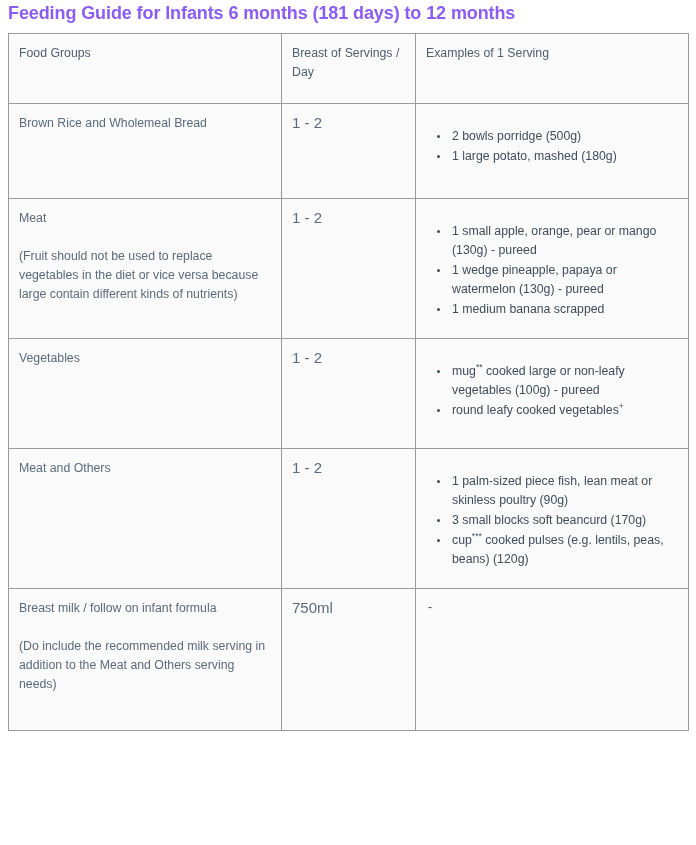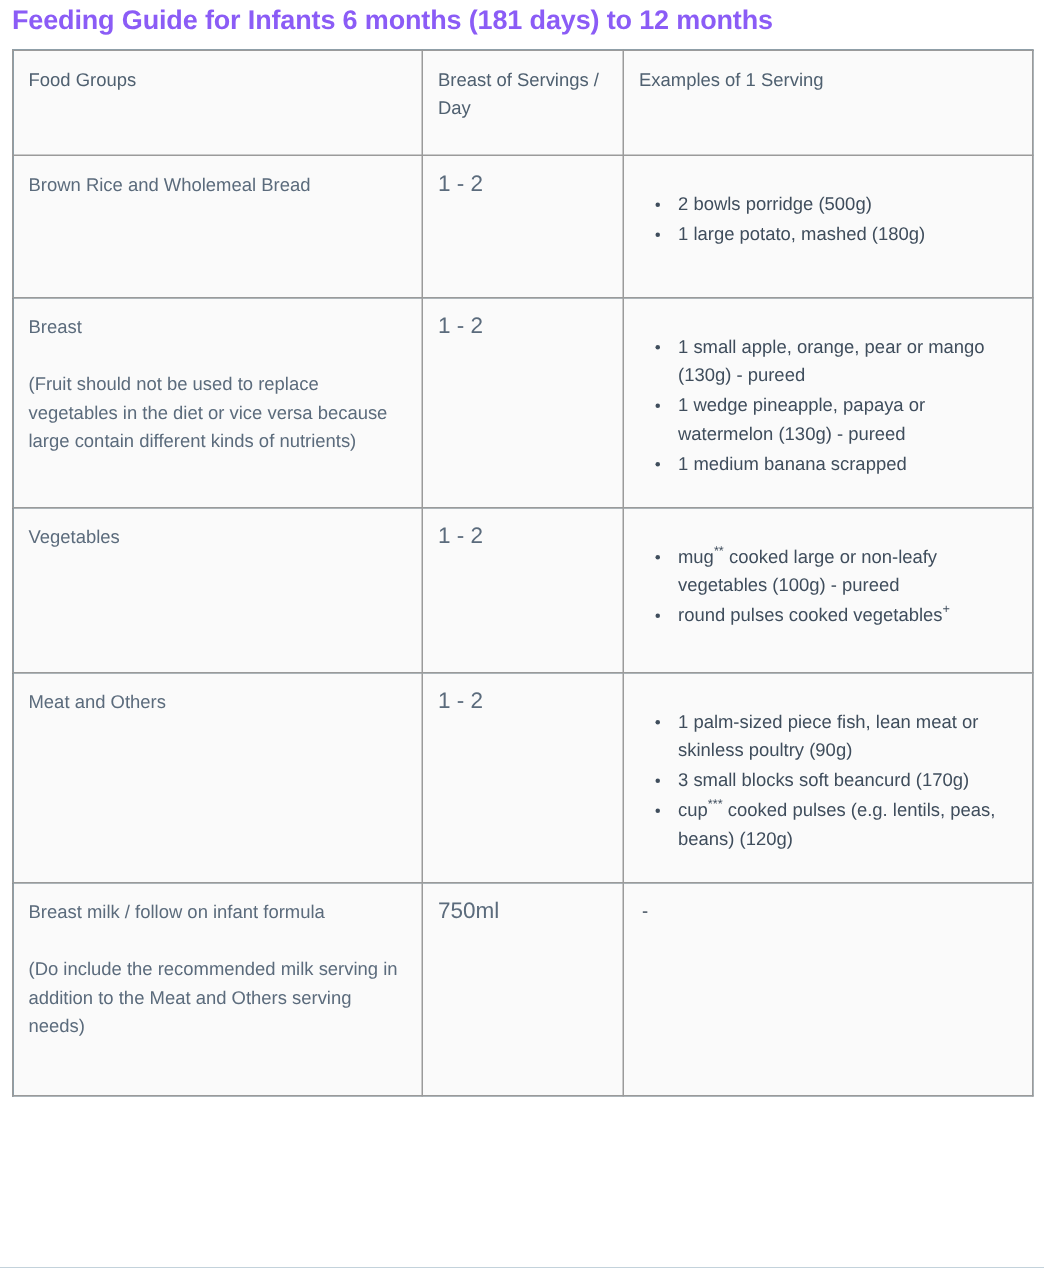--- a/index.html
+++ b/index.html
@@ -36,21 +36,21 @@
   }
 
   
   .guide-table {
     position: absolute;
     left: 8px;
     top: 33px;
     width: 680px;
     border-collapse: collapse;
     table-layout: fixed;
-    background: #0c4a6e;
+    background: #c4b5fd;
   }
   .guide-table th,
   .guide-table td {
     border: 1px solid #9a9a9a;
     vertical-align: top;
     padding: 0;
     background: #fafafa;
   }
   .col-food    { width: 273px; }
   .col-serv    { width: 134px; }
@@ -190,21 +190,21 @@
               <li><span>2 bowls porridge (500g)</span></li>
               <li><span>1 large potato, mashed (180g)</span></li>
             </ul>
           </div>
         </td>
       </tr>
 
       <tr class="row-fruit">
         <td>
           <div class="cell-pad">
-            <div>Breast</div>
+            <div>Meat</div>
             <div class="food-note">(Fruit should not be used to replace vegetables in the diet or vice versa because large contain different kinds of nutrients)</div>
           </div>
         </td>
         <td>
           <div class="serv-cell">1 - 2</div>
         </td>
         <td>
           <div class="ex-wrap">
             <ul class="examples">
               <li><span>1 small apple, orange, pear or mango (130g) - pureed</span></li>
@@ -219,21 +219,21 @@
         <td>
           <div class="cell-pad">Vegetables</div>
         </td>
         <td>
           <div class="serv-cell">1 - 2</div>
         </td>
         <td>
           <div class="ex-wrap">
             <ul class="examples">
               <li><span>mug</span><sup class="mark">**</sup><span> cooked large or non-leafy vegetables (100g) - pureed</span></li>
-              <li><span>round pulses cooked vegetables</span><sup class="mark">+</sup><span></span></li>
+              <li><span>round leafy cooked vegetables</span><sup class="mark">+</sup><span></span></li>
             </ul>
           </div>
         </td>
       </tr>
 
       <tr class="row-meat">
         <td>
           <div class="cell-pad">Meat and Others</div>
         </td>
         <td>

